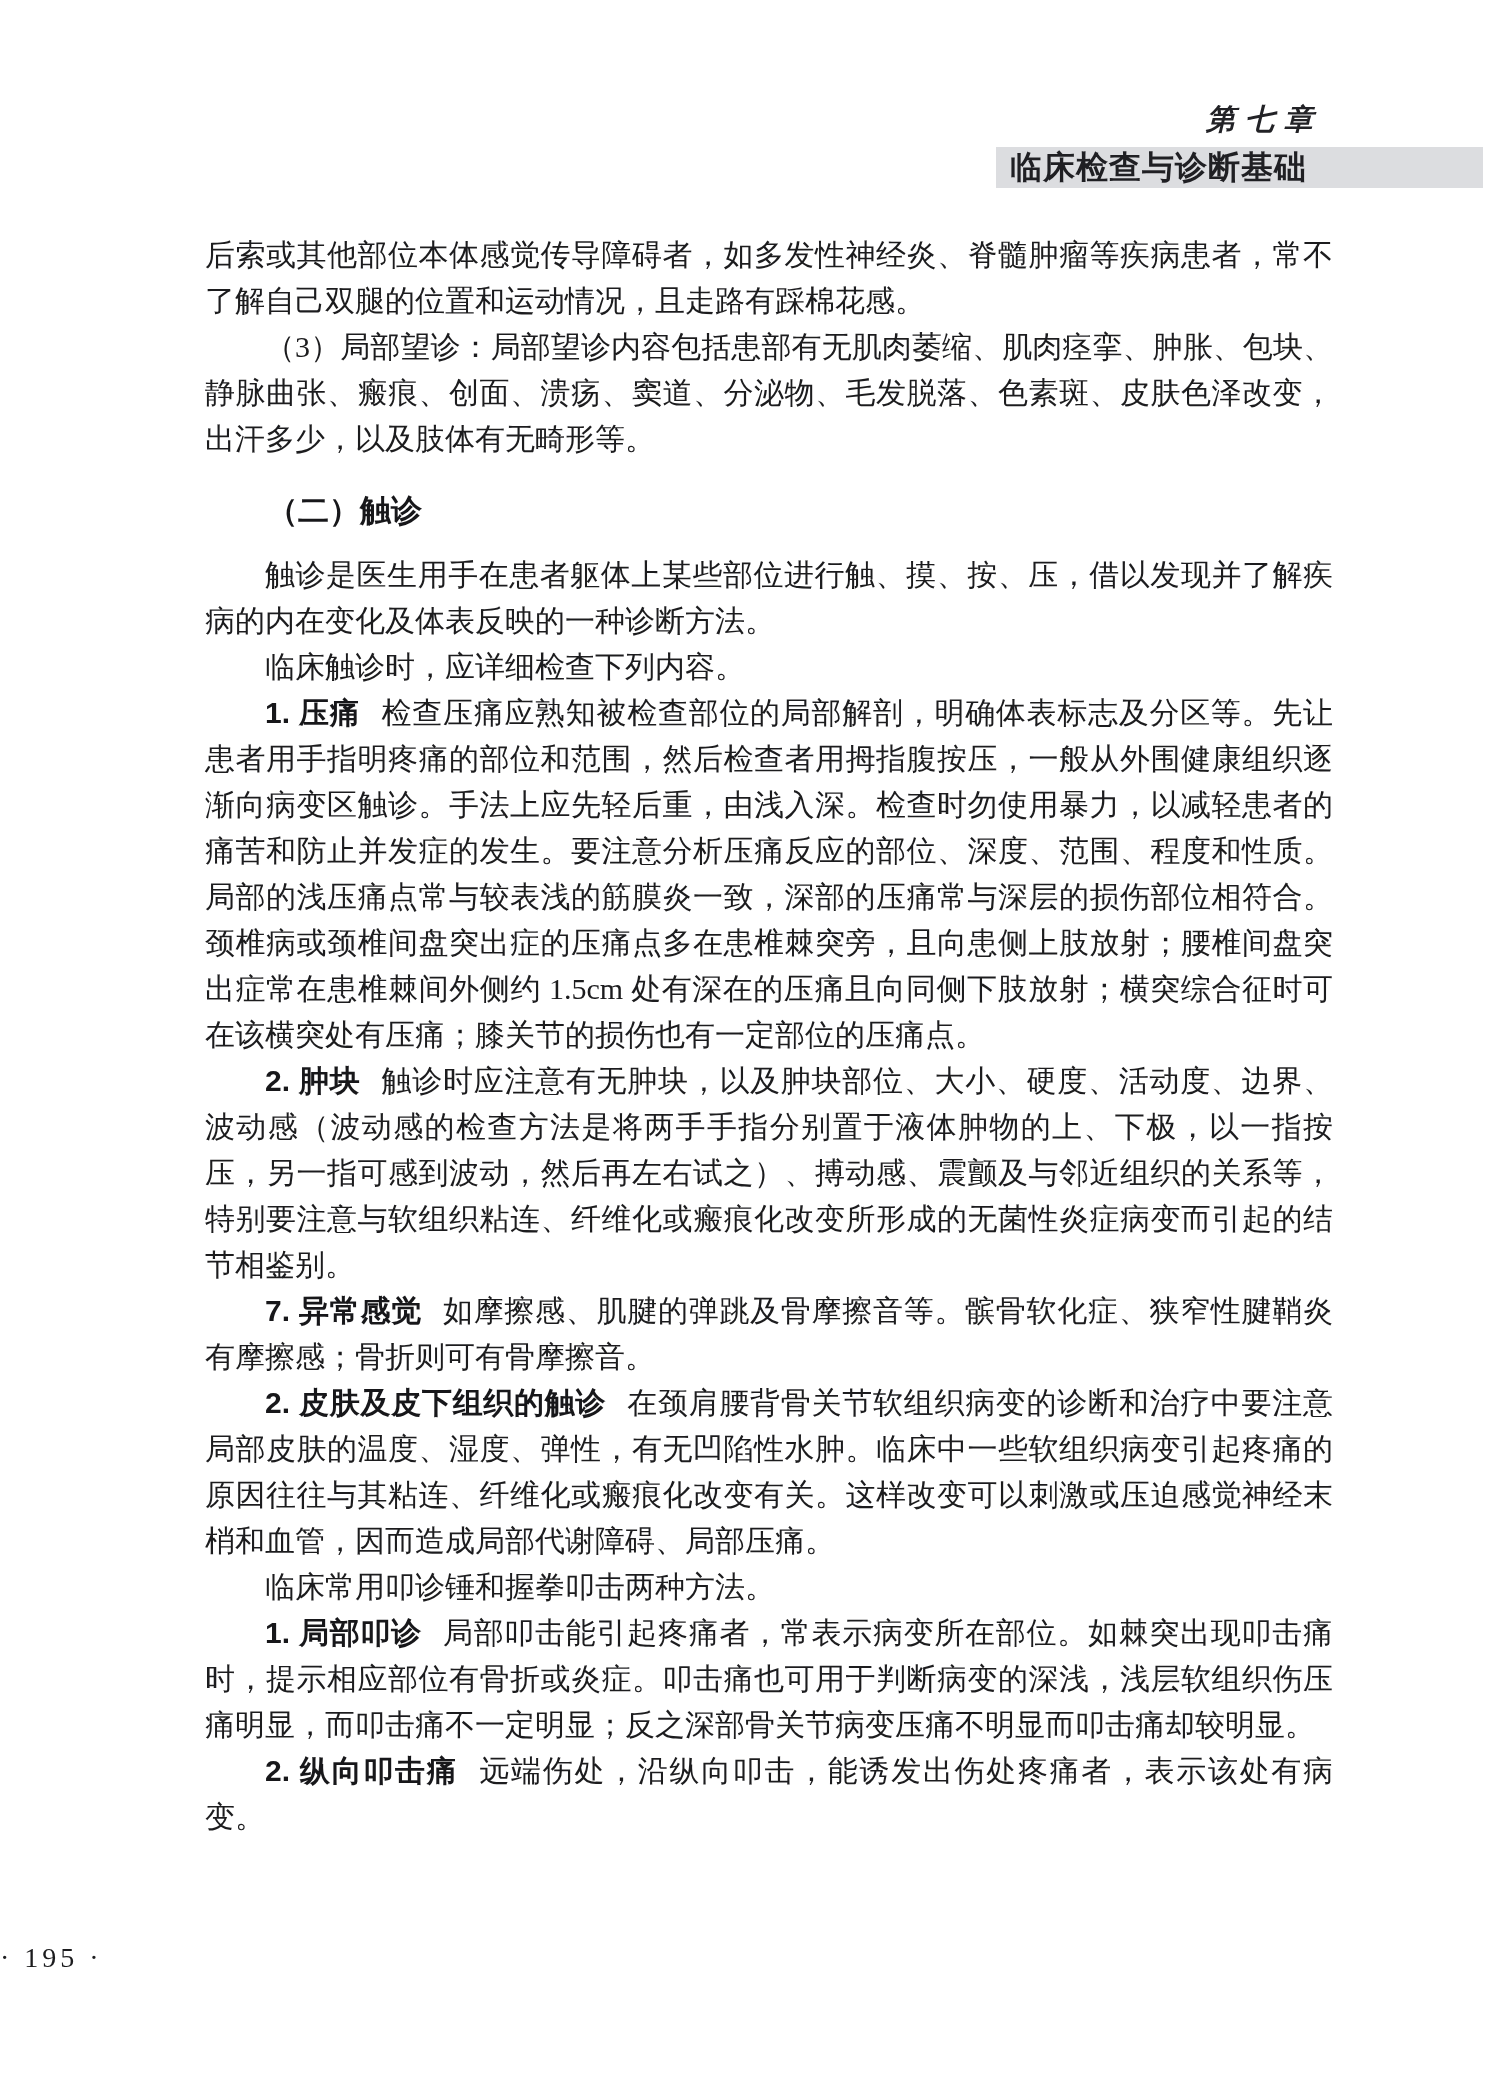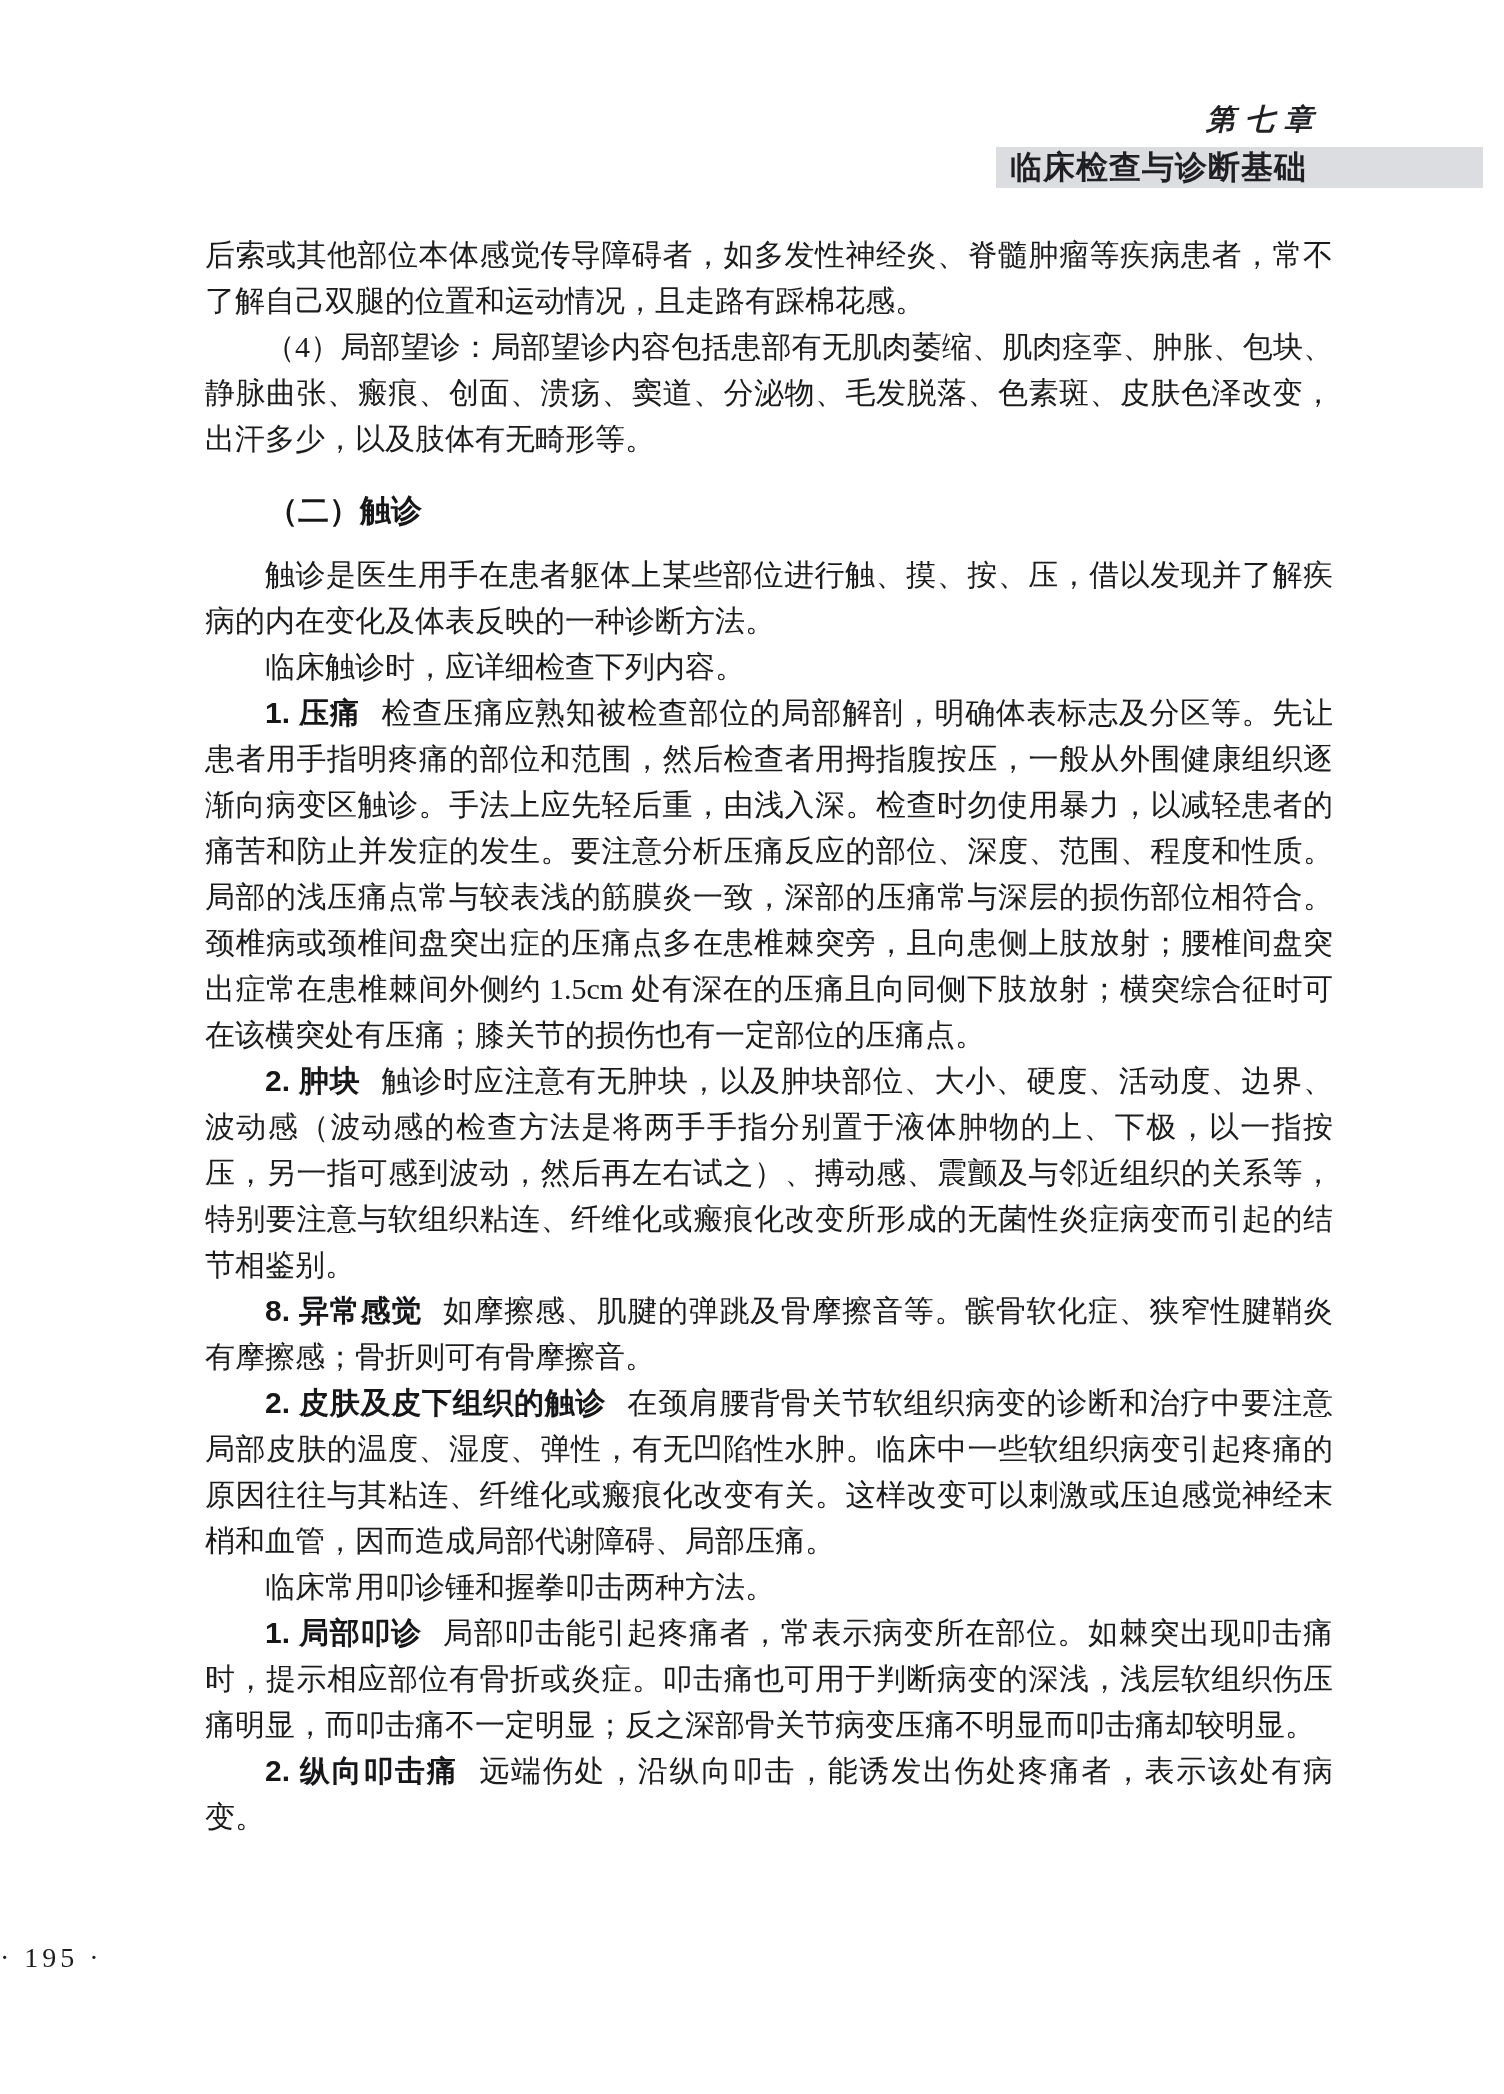--- a/index.html
+++ b/index.html
@@ -89,27 +89,27 @@
   <header>
     <div class="chapter-label">第七章</div>
     <div class="title-bar" style="background: rgb(220, 221, 224);">
       <span class="title-text">临床检查与诊断基础</span>
     </div>
   </header>
 
   <main class="content">
 
   <p class="para noindent">后索或其他部位本体感觉传导障碍者，如多发性神经炎、脊髓肿瘤等疾病患者，常不了解自己双腿的位置和运动情况，且走路有踩棉花感。</p>
-      <p class="para">（4）局部望诊：局部望诊内容包括患部有无肌肉萎缩、肌肉痉挛、肿胀、包块、静脉曲张、瘢痕、创面、溃疡、窦道、分泌物、毛发脱落、色素斑、皮肤色泽改变，出汗多少，以及肢体有无畸形等。</p>
+      <p class="para">（3）局部望诊：局部望诊内容包括患部有无肌肉萎缩、肌肉痉挛、肿胀、包块、静脉曲张、瘢痕、创面、溃疡、窦道、分泌物、毛发脱落、色素斑、皮肤色泽改变，出汗多少，以及肢体有无畸形等。</p>
       <h3 class="sec-heading">（二）触诊</h3>
       <p class="para">触诊是医生用手在患者躯体上某些部位进行触、摸、按、压，借以发现并了解疾病的内在变化及体表反映的一种诊断方法。</p>
       <p class="para">临床触诊时，应详细检查下列内容。</p>
       <p class="para item"><span class="item-label">1. 压痛</span><span>检查压痛应熟知被检查部位的局部解剖，明确体表标志及分区等。先让患者用手指明疼痛的部位和范围，然后检查者用拇指腹按压，一般从外围健康组织逐渐向病变区触诊。手法上应先轻后重，由浅入深。检查时勿使用暴力，以减轻患者的痛苦和防止并发症的发生。要注意分析压痛反应的部位、深度、范围、程度和性质。局部的浅压痛点常与较表浅的筋膜炎一致，深部的压痛常与深层的损伤部位相符合。颈椎病或颈椎间盘突出症的压痛点多在患椎棘突旁，且向患侧上肢放射；腰椎间盘突出症常在患椎棘间外侧约 1.5cm 处有深在的压痛且向同侧下肢放射；横突综合征时可在该横突处有压痛；膝关节的损伤也有一定部位的压痛点。</span></p>
       <p class="para item"><span class="item-label">2. 肿块</span><span>触诊时应注意有无肿块，以及肿块部位、大小、硬度、活动度、边界、波动感（波动感的检查方法是将两手手指分别置于液体肿物的上、下极，以一指按压，另一指可感到波动，然后再左右试之）、搏动感、震颤及与邻近组织的关系等，特别要注意与软组织粘连、纤维化或瘢痕化改变所形成的无菌性炎症病变而引起的结节相鉴别。</span></p>
-      <p class="para item"><span class="item-label">8. 异常感觉</span><span>如摩擦感、肌腱的弹跳及骨摩擦音等。髌骨软化症、狭窄性腱鞘炎有摩擦感；骨折则可有骨摩擦音。</span></p>
+      <p class="para item"><span class="item-label">7. 异常感觉</span><span>如摩擦感、肌腱的弹跳及骨摩擦音等。髌骨软化症、狭窄性腱鞘炎有摩擦感；骨折则可有骨摩擦音。</span></p>
       <p class="para item"><span class="item-label">2. 皮肤及皮下组织的触诊</span><span>在颈肩腰背骨关节软组织病变的诊断和治疗中要注意局部皮肤的温度、湿度、弹性，有无凹陷性水肿。临床中一些软组织病变引起疼痛的原因往往与其粘连、纤维化或瘢痕化改变有关。这样改变可以刺激或压迫感觉神经末梢和血管，因而造成局部代谢障碍、局部压痛。</span></p>
       <p class="para">临床常用叩诊锤和握拳叩击两种方法。</p>
       <p class="para item"><span class="item-label">1. 局部叩诊</span><span>局部叩击能引起疼痛者，常表示病变所在部位。如棘突出现叩击痛时，提示相应部位有骨折或炎症。叩击痛也可用于判断病变的深浅，浅层软组织伤压痛明显，而叩击痛不一定明显；反之深部骨关节病变压痛不明显而叩击痛却较明显。</span></p>
       <p class="para item"><span class="item-label">2. 纵向叩击痛</span><span>远端伤处，沿纵向叩击，能诱发出伤处疼痛者，表示该处有病变。</span></p>
     </main>
 
   <footer>
     <div class="page-number">· 195 ·</div>
   </footer>
 

